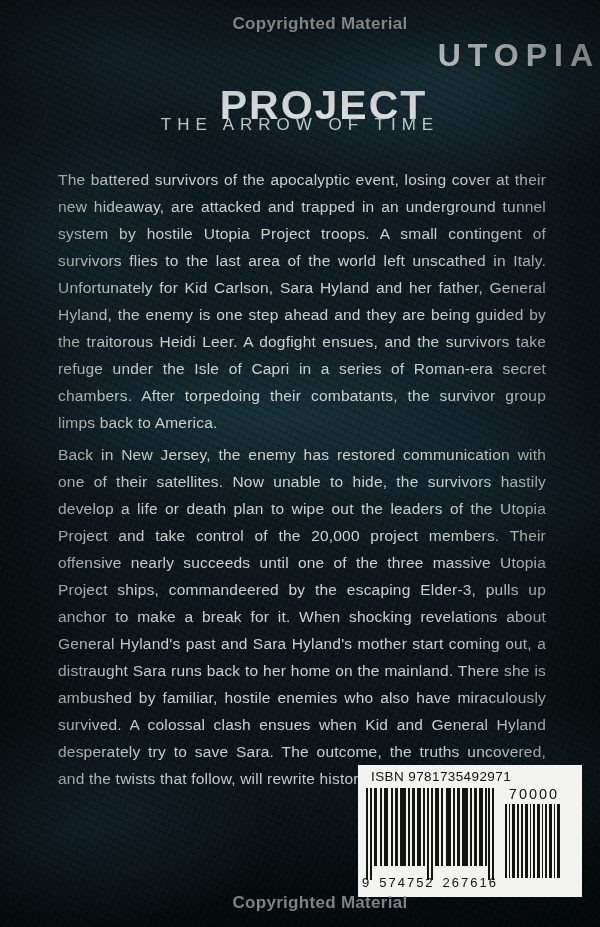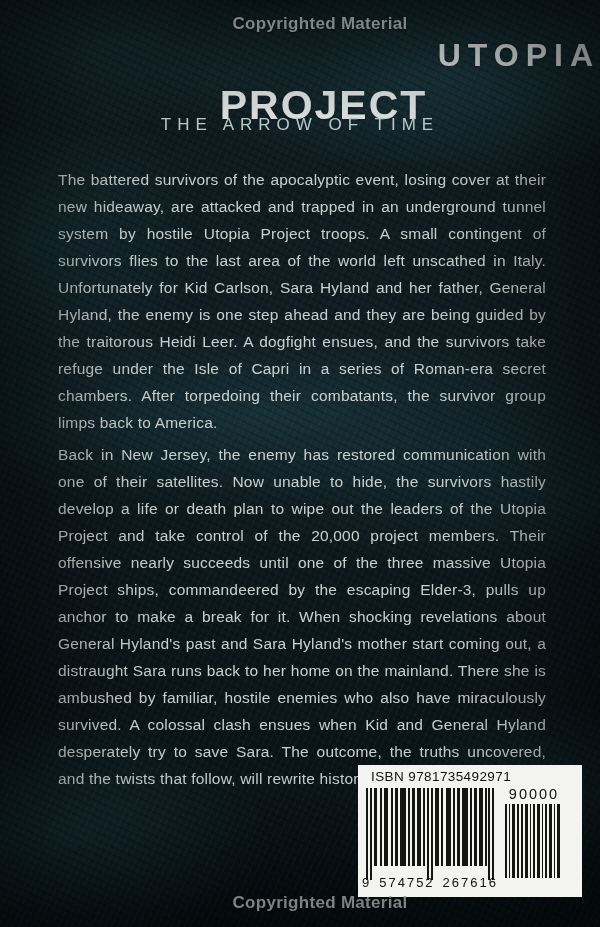--- a/index.html
+++ b/index.html
@@ -152,21 +152,21 @@
       <rect x="119" y="0" width="2" height="78"></rect>
     </svg>
 
     <div class="barcode-digits">
       <span>9</span>
       <span>574752</span>
       <span>267616</span>
     </div>
 
     <div class="supplement">
-      <span class="price-code">90000</span>
+      <span class="price-code">70000</span>
       <svg width="56" height="74" viewBox="0 0 56 74" shape-rendering="crispEdges" aria-hidden="true">
         <rect x="0" y="0" width="2" height="74"></rect>
         <rect x="4" y="0" width="1" height="74"></rect>
         <rect x="7" y="0" width="3" height="74"></rect>
         <rect x="12" y="0" width="2" height="74"></rect>
         <rect x="16" y="0" width="2" height="74"></rect>
         <rect x="20" y="0" width="3" height="74"></rect>
         <rect x="25" y="0" width="1" height="74"></rect>
         <rect x="28" y="0" width="2" height="74"></rect>
         <rect x="32" y="0" width="3" height="74"></rect>

